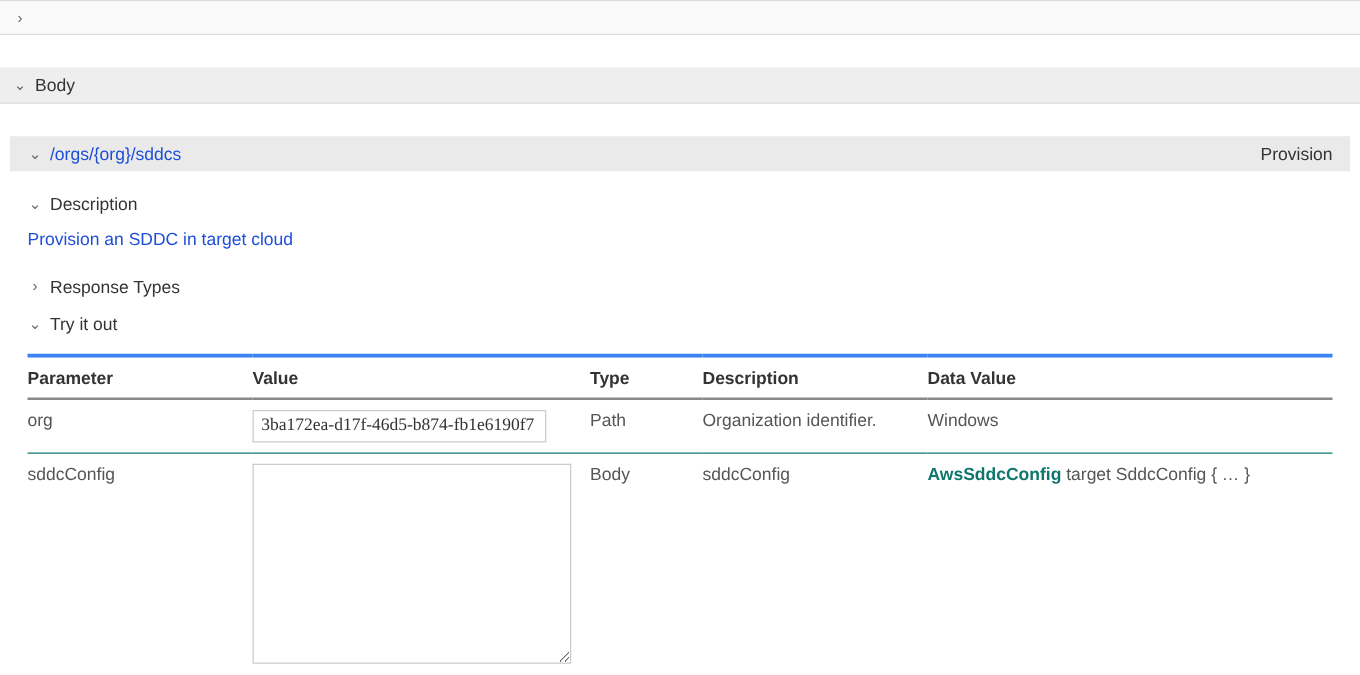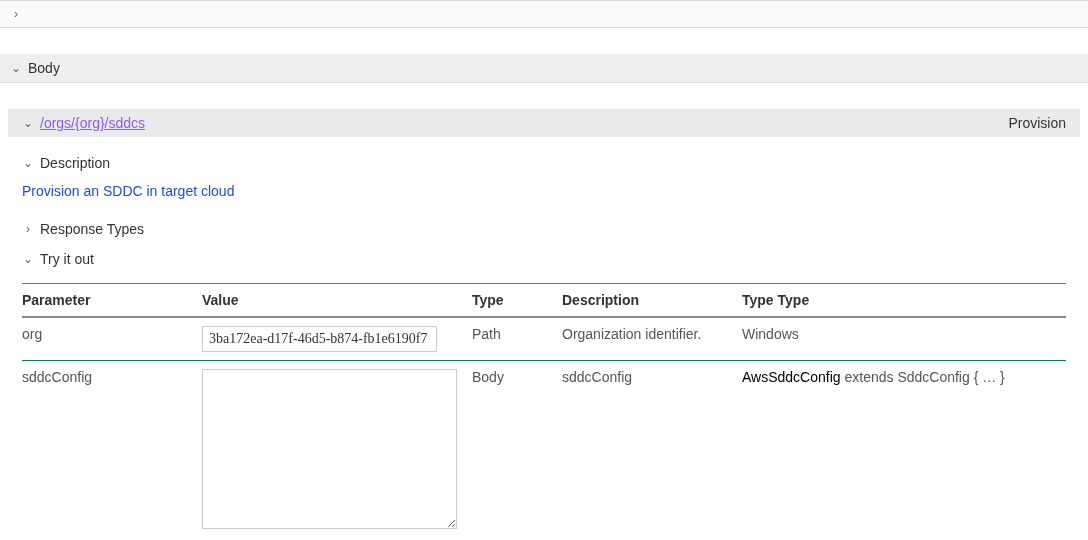--- a/index.html
+++ b/index.html
@@ -45,23 +45,22 @@
     padding: 6px 14px;
     display: flex;
     align-items: center;
     margin: 0 8px;
   }
   .endpoint-header .method {
     color: #5aa220;
     width: 160px;
   }
   .endpoint-header .path {
-    color: #8b5cf6;
+    color: #1d4ed8;
     flex: 1;
-    text-decoration: underline;
   }
   .endpoint-header .summary {
     color: #333;
     text-align: left;
   }
   .endpoint-body {
     padding: 10px 22px 20px 22px;
   }
   .sub-toggle {
     display: flex;
@@ -77,21 +76,21 @@
   .params-table {
     width: 100%;
     border-collapse: collapse;
     margin-top: 10px;
   }
   .params-table th {
     text-align: left;
     font-weight: 600;
     padding: 8px 8px 8px 0;
     border-bottom: 2px solid #888;
-    border-top: 1px solid #3b82f6;
+    border-top: 3px solid #3b82f6;
     color: #333;
   }
   .params-table td {
     padding: 8px 8px 8px 0;
     border-bottom: 1px solid #0f766e;
     vertical-align: top;
     color: #555;
   }
   .params-table tr.no-border td {
     border-bottom: none;
@@ -112,22 +111,22 @@
   .val-textarea {
     width: 255px;
     height: 160px;
     padding: 4px 6px;
     font-size: 14px;
     border: 1px solid #ccc;
     font-family: inherit;
     resize: both;
   }
   .type-link {
-    color: #000000;
-    font-weight: 400;
+    color: #0f766e;
+    font-weight: 700;
   }
 </style>
 </head>
 <body>
 
 <div class="panel-header light">
   <span class="chevron">›</span>
 </div>
 
 <div class="gap"></div>
@@ -163,40 +162,40 @@
     <span>Try it out</span>
   </div>
 
   <table class="params-table">
     <thead>
       <tr>
         <th class="col-param">Parameter</th>
         <th class="col-value">Value</th>
         <th class="col-type">Type</th>
         <th class="col-desc">Description</th>
-        <th class="col-dtype">Type Type</th>
+        <th class="col-dtype">Data Value</th>
       </tr>
     </thead>
     <tbody>
       <tr>
         <td>org</td>
         <td>
           <input class="val-input" type="text" value="3ba172ea-d17f-46d5-b874-fb1e6190f7" style="">
         </td>
         <td>Path</td>
         <td>Organization identifier.</td>
         <td>Windows</td>
       </tr>
       <tr class="no-border">
         <td>sddcConfig</td>
         <td>
           <textarea class="val-textarea" style=""></textarea>
         </td>
         <td>Body</td>
         <td>sddcConfig</td>
         <td>
-          <span class="type-link">AwsSddcConfig</span><span> extends SddcConfig { … }</span>
+          <span class="type-link">AwsSddcConfig</span><span> target SddcConfig { … }</span>
         </td>
       </tr>
     </tbody>
   </table>
 
 </div>
 
 </body></html>

